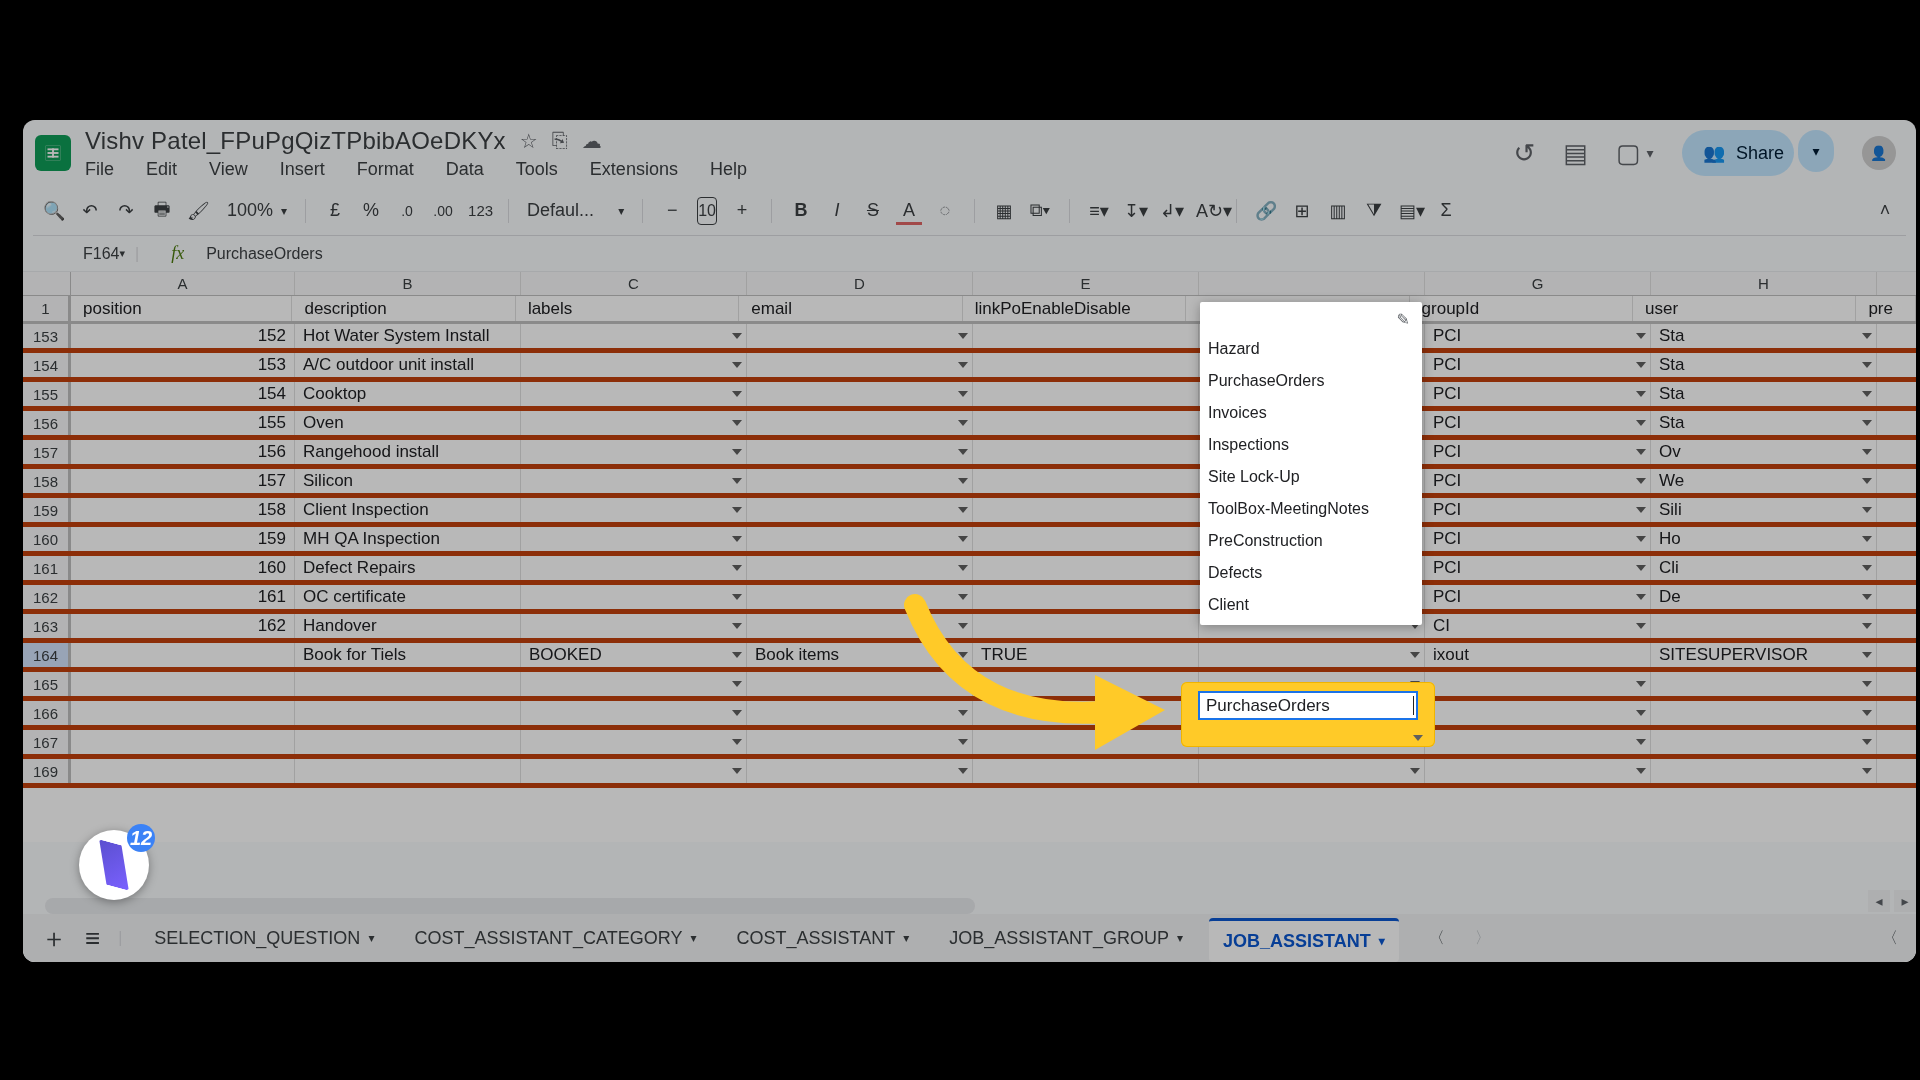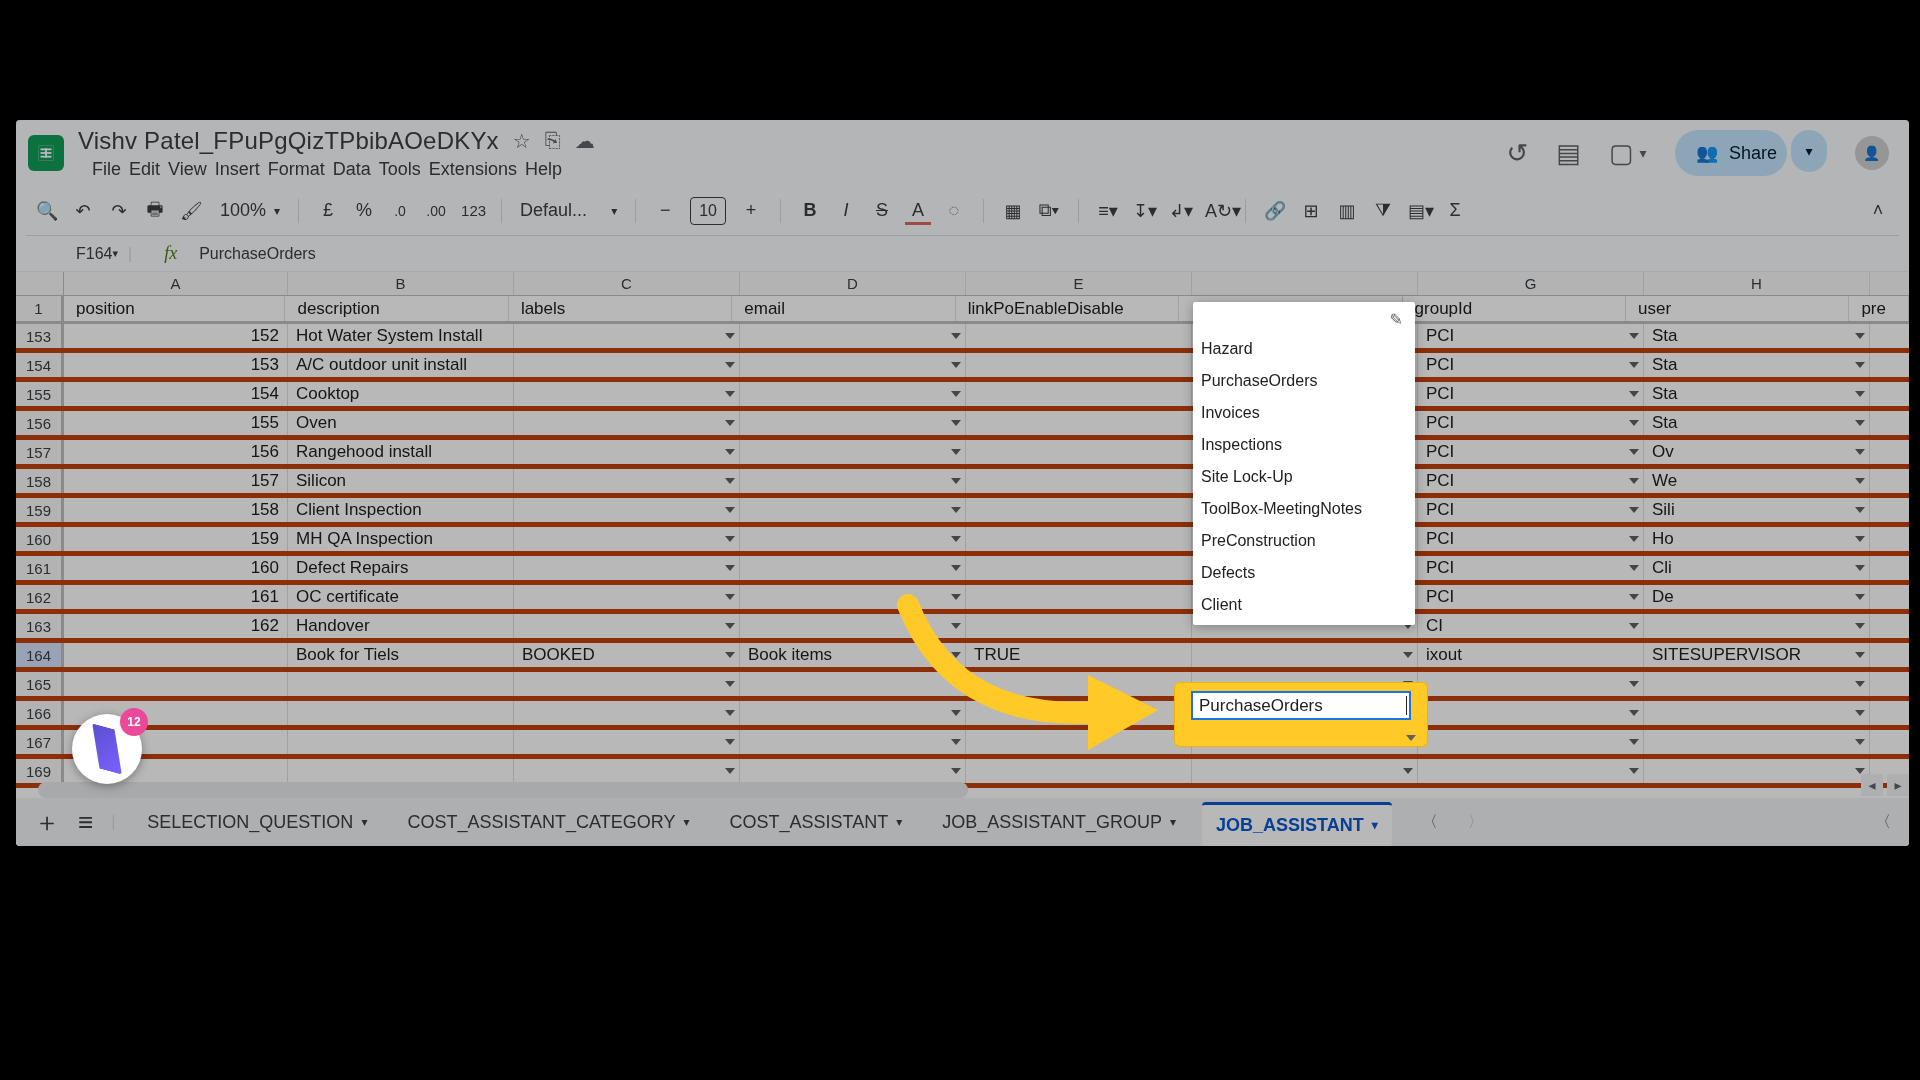--- a/index.html
+++ b/index.html
@@ -1,40 +1,40 @@
 <!DOCTYPE html>
 <html><head>
 <meta charset="utf-8">
 <style>
   * { box-sizing: border-box; margin: 0; padding: 0; }
   html, body { width: 1920px; height: 1080px; font-family: Arial, sans-serif; background: #000; overflow: hidden; }
   .stage { position: absolute; left: 0; top: 0; width: 1920px; height: 1080px; background: #000; }
-  .app-wrap { position: absolute; left: 16px; top: 120px; width: 1893px; height: 726px; background: #f9fbfd; overflow: hidden; border-radius: 4px; }
+  .app-wrap { position: absolute; left: 23px; top: 120px; width: 1893px; height: 842px; background: #f9fbfd; overflow: hidden; border-radius: 12px; }
   .dim-overlay { position:absolute; inset:0; background: rgba(0,0,0,0.28); pointer-events:none; z-index: 900; }
   .header-row { display:flex; align-items:center; height: 60px; padding: 6px 12px 0 12px; }
   .logo { width: 36px; height: 36px; background:#0f9d58; border-radius:6px; display:flex; align-items:center; justify-content:center; margin-right: 14px; }
   .logo svg { width: 22px; height: 22px; fill:#fff; }
   .title-block { display:flex; flex-direction:column; gap: 2px; flex:1; }
   .title-line { display:flex; align-items:center; gap:14px; }
   .doc-title { font-size: 24px; color:#3c4043; letter-spacing:0.2px; }
   .title-icon { color:#5f6368; font-size:20px; }
-  .menu-bar { display:flex; gap: 8px; font-size: 18px; color:#3c4043; margin-top:2px;margin-left:14px; }
+  .menu-bar { display:flex; gap: 32px; font-size: 18px; color:#3c4043; margin-top:2px; }
   .menu-item { cursor:pointer; }
   .header-right { display:flex; align-items:center; gap: 28px; margin-right: 8px; }
   .hr-icon { color:#5f6368; font-size: 26px; }
   .meet-wrap { display:flex; align-items:center; gap:6px; }
   .share-btn { display:flex; align-items:center; gap:10px; background:#c2e7ff; border-radius: 40px; padding: 12px 10px 12px 22px; color:#001d35; font-size:18px; }
   .share-caret { background:#c2e7ff; border-radius: 40px; width:36px; height:42px; display:flex;align-items:center;justify-content:center;color:#001d35;font-size:14px; }
   .avatar { width:34px; height:34px; border-radius:50%; background:#d0d0d0; display:flex;align-items:center;justify-content:center; font-size:14px; color:#333; }
 
   .toolbar { height: 50px; margin: 6px 10px 0 10px; border-bottom:1px solid #dadce0; display:flex; align-items:center; gap: 18px; padding: 0 10px; color:#3c4043; font-size:18px; }
   .tb-group { display:flex; align-items:center; gap: 14px; }
   .tb-icon { color:#3c4043; width:22px; text-align:center; }
   .zoom-box { display:flex; align-items:center; gap:8px; }
-  .fs-box { border:1px solid #3c4043; border-radius:4px; padding:0 8px; font-size:16px; height:28px; display:flex;align-items:center; }
+  .fs-box { border:1px solid #3c4043; border-radius:4px; padding:0 0; font-size:16px; height:28px; display:flex;align-items:center; }
   .font-A-underline { position:relative; }
   .font-A-underline::after { content:""; position:absolute; left:-2px; right:-2px; bottom:-4px; height:3px; background:#e06666; }
   .toolbar .sep { width:1px; height:24px; background:#dadce0; }
   .toolbar-collapse { margin-left:auto; }
 
   .namebox-row { height: 36px; display:flex; align-items:center; padding: 0 14px; color:#3c4043; font-size:16px; border-bottom:1px solid #e8eaed; }
   .namebox { width: 88px; display:flex; align-items:center; justify-content:flex-end; }
   .fx { margin: 0 22px 0 22px; font-style: italic; color:#4d7c0f; font-family: serif; font-size:18px; }
 
   .grid-area { position:relative; height: 570px; background:#fff; }
@@ -75,21 +75,21 @@
   .tab-btn-ic { color:#3c4043; font-size:26px; }
   .sheet-tab { display:flex; align-items:center; gap:8px; padding: 10px 14px; font-size:18px; color:#3c4043; border-radius:4px; cursor:pointer; }
   .sheet-tab.active { background:#fff; color:#0b57d0; font-weight:600; border-top: 3px solid #0b57d0; margin-bottom:-3px;}
   .nav-arrows { margin-left: 12px; display:flex; gap: 30px; margin-right: 10px;  }
   .nav-right { margin-left:auto; }
   .tab-tri { font-size:12px; color: inherit; }
 
   .badge-wrap { position:absolute; left: 56px; bottom: 62px; z-index:970; }
   .badge-circle { width:70px; height:70px; border-radius:50%; background:#fff; box-shadow:0 2px 10px rgba(0,0,0,0.35); display:flex;align-items:center;justify-content:center; position:relative;}
   .badge-logo { width:42px; height:42px; background: linear-gradient(135deg,#5a4fcf 0%, #7b61ff 100%); clip-path: polygon(0 0, 55% 0, 100% 100%, 45% 100%); transform: rotate(15deg); border-radius:4px;}
-  .badge-count { position:absolute; top:-6px; right:-6px; min-width:28px; height:28px; border-radius:14px; background:#ec4899; color:#fff; font-size:12px; display:flex;align-items:center;justify-content:center; font-weight:700; }
+  .badge-count { position:absolute; top:-6px; right:-6px; min-width:28px; height:28px; border-radius:14px; background:#3b82f6; color:#fff; font-size:20px; display:flex;align-items:center;justify-content:center; font-weight:700;font-style:italic; }
 </style>
 </head>
 <body>
 
 <div class="stage">
   <div class="app-wrap">
 
     <div class="header-row">
       <div class="logo">
         <svg viewBox="0 0 24 24">

